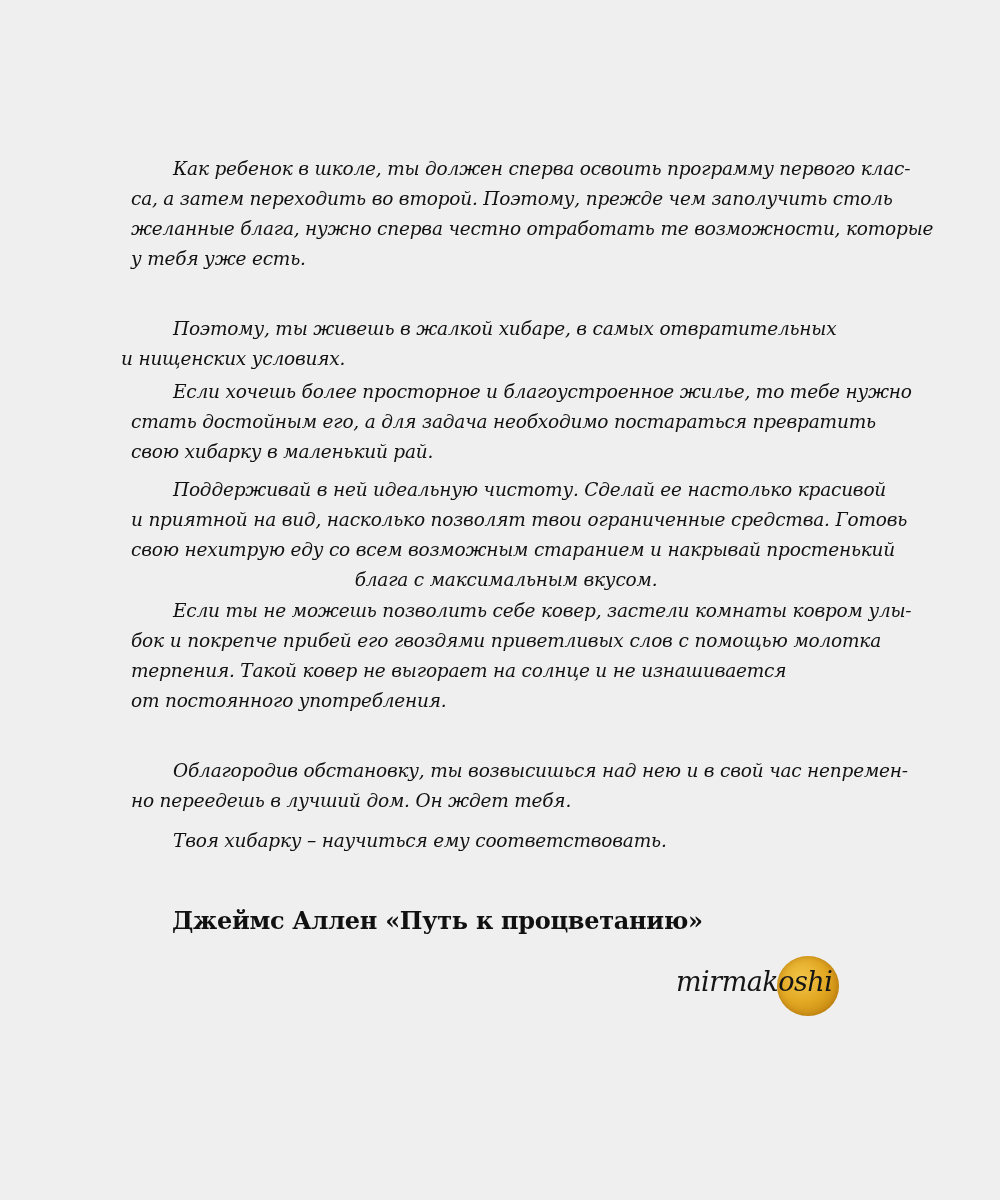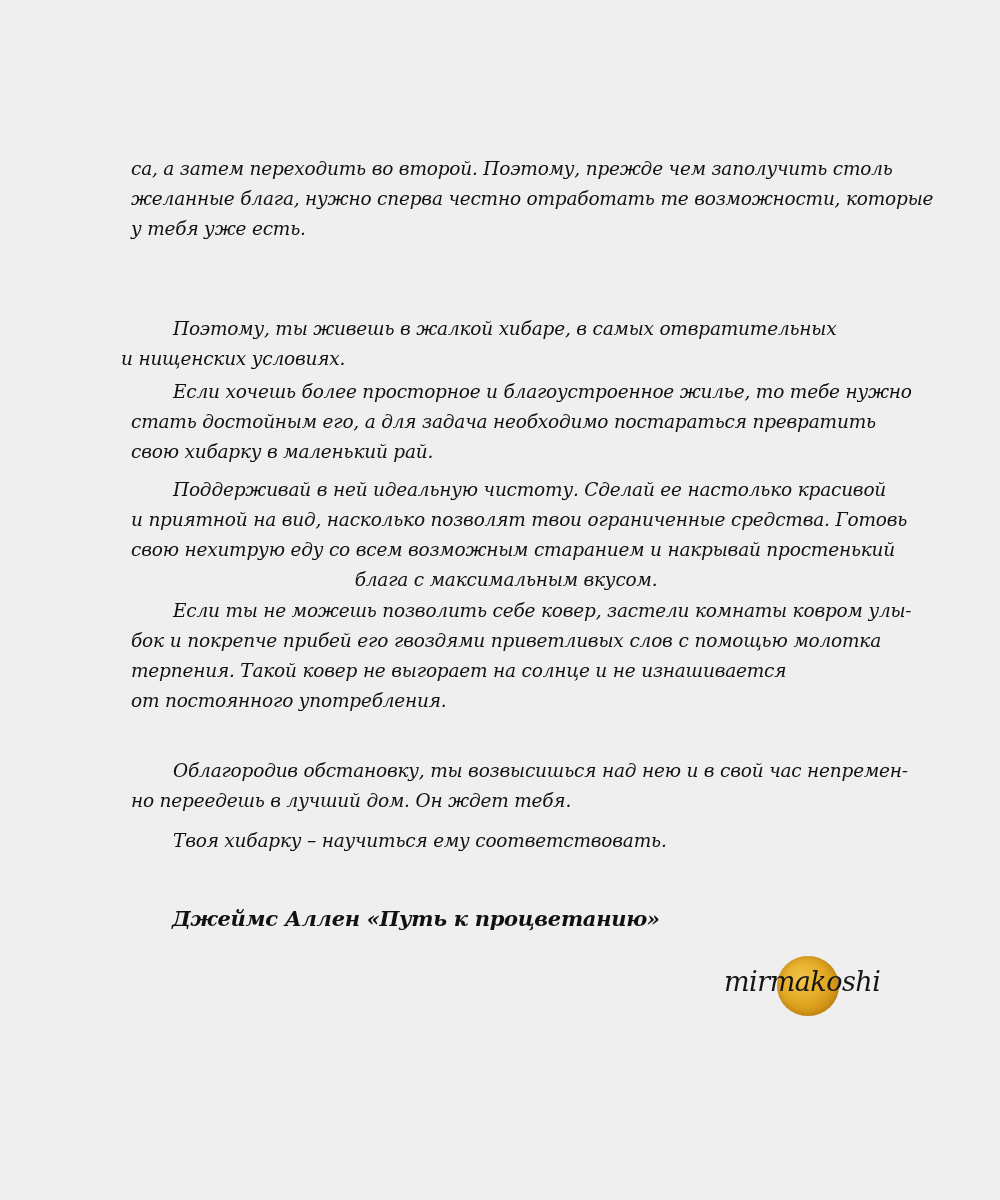--- a/index.html
+++ b/index.html
@@ -45,23 +45,22 @@
       text-align: justify;
       text-align-last: justify;
     }
     .justify .ln.last {
       text-align-last: left;
     }
     .author {
       position: absolute;
       left: 172px;
       top: 906px;
-      font-style: italic;
       font-weight: bold;
-      font-size: 21px;
+      font-size: 24px;
       letter-spacing: -0.3px;
       white-space: nowrap;
     }
     .watermark {
       position: absolute;
       left: 676px;
       top: 958px;
       width: 170px;
       height: 60px;
     }
@@ -78,29 +77,29 @@
     .watermark .txt {
       position: absolute;
       left: 0;
       top: 8px;
       font-family: "DejaVu Serif", "Liberation Serif", serif;
       font-style: italic;
       font-size: 27px;
       letter-spacing: -0.5px;
       color: #151515;
       white-space: nowrap;
-      margin-left: 48px;
     }
   </style>
 </head>
 <body>
 
 <div class="page">
 
   <p class="para justify" style="top:154px;">
+    <span class="ln first">Как ребенок в школе, ты должен сперва освоить программу первого клас-</span>
     <span class="ln">са, а затем переходить во второй. Поэтому, прежде чем заполучить столь</span>
     <span class="ln">желанные блага, нужно сперва честно отработать те возможности, которые</span>
     <span class="ln last">у тебя уже есть.</span>
   </p>
 
   <p class="para" style="top:314px;">
     <span class="ln first">Поэтому, ты живешь в жалкой хибаре, в самых отвратительных</span>
     <span class="ln" style="margin-left:-10px;">и нищенских условиях.</span>
   </p>
 

